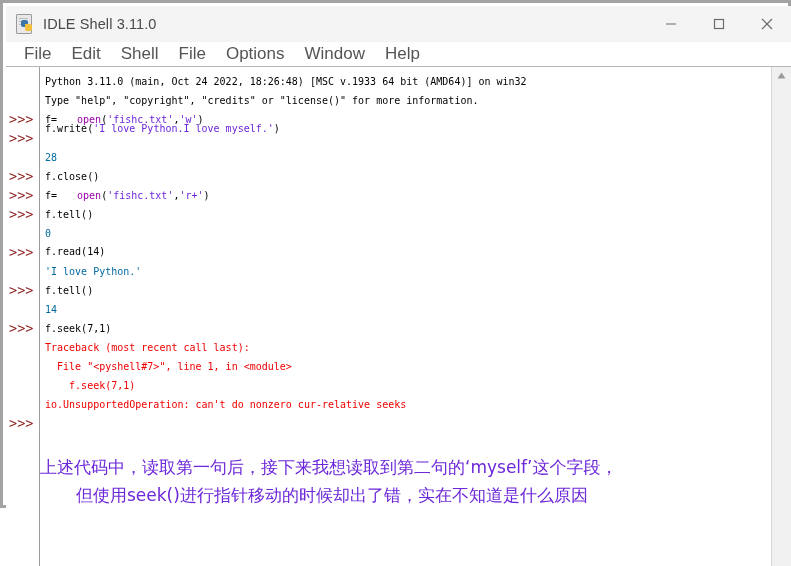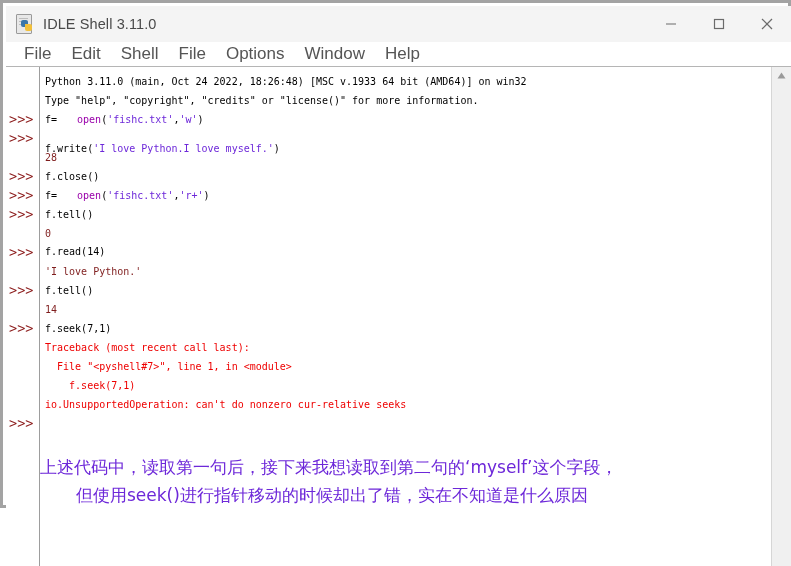--- a/index.html
+++ b/index.html
@@ -157,21 +157,21 @@
     width: 30px;
     height: 19px;
     line-height: 19px;
     font-family: "DejaVu Sans Mono", "Liberation Mono", monospace;
     font-size: 13.5px;
     color: #8b1a1a;
     white-space: pre;
   }
   .tok-kw      { color: #9900aa; margin-left: 20px; }
   .tok-str     { color: #6d28d9; }
-  .tok-out     { color: #7f1d1d; }
+  .tok-out     { color: #0369a1; }
   .tok-err     { color: #ee0000; margin-top: 45px; }
   .tok-plain   { color: #000000; }
 
   
   .cn-line {
     position: absolute;
     height: 26px;
     line-height: 26px;
     font-family: "DejaVu Sans", "Liberation Sans", sans-serif;
     font-size: 17px;
@@ -231,21 +231,21 @@
         <div class="prompt" style="top: 138px;">&gt;&gt;&gt;</div>
         <div class="prompt" style="top: 176px;">&gt;&gt;&gt;</div>
         <div class="prompt" style="top: 214px;">&gt;&gt;&gt;</div>
         <div class="prompt" style="top: 252px;">&gt;&gt;&gt;</div>
         <div class="prompt" style="top: 347px;">&gt;&gt;&gt;</div>
       </div>
     <div id="text-canvas">
         <div class="code-line" style="top: 5px;"><span class="tok-plain">Python 3.11.0 (main, Oct 24 2022, 18:26:48) [MSC v.1933 64 bit (AMD64)] on win32</span></div>
         <div class="code-line" style="top: 24px;"><span class="tok-plain">Type "help", "copyright", "credits" or "license()" for more information.</span></div>
         <div class="code-line" style="top: 43px;"><span class="tok-plain">f=</span><span class="tok-kw">open</span><span class="tok-plain">(</span><span class="tok-str">'fishc.txt'</span><span class="tok-plain">,</span><span class="tok-str">'w'</span><span class="tok-plain">)</span></div>
-        <div class="code-line" style="top: 72px;"><span class="tok-plain">f.write(</span><span class="tok-str">'I love Python.I love myself.'</span><span class="tok-plain">)</span></div>
+        <div class="code-line" style="top: 52px;"><span class="tok-plain">f.write(</span><span class="tok-str">'I love Python.I love myself.'</span><span class="tok-plain">)</span></div>
         <div class="code-line" style="top: 81px;"><span class="tok-out">28</span></div>
         <div class="code-line" style="top: 100px;"><span class="tok-plain">f.close()</span></div>
         <div class="code-line" style="top: 119px;"><span class="tok-plain">f=</span><span class="tok-kw">open</span><span class="tok-plain">(</span><span class="tok-str">'fishc.txt'</span><span class="tok-plain">,</span><span class="tok-str">'r+'</span><span class="tok-plain">)</span></div>
         <div class="code-line" style="top: 138px;"><span class="tok-plain">f.tell()</span></div>
         <div class="code-line" style="top: 157px;"><span class="tok-out">0</span></div>
         <div class="code-line" style="top: 175px;"><span class="tok-plain">f.read(14)</span></div>
         <div class="code-line" style="top: 195px;"><span class="tok-out">'I love Python.'</span></div>
         <div class="code-line" style="top: 214px;"><span class="tok-plain">f.tell()</span></div>
         <div class="code-line" style="top: 233px;"><span class="tok-out">14</span></div>
         <div class="code-line" style="top: 252px;"><span class="tok-plain">f.seek(7,1)</span></div>

